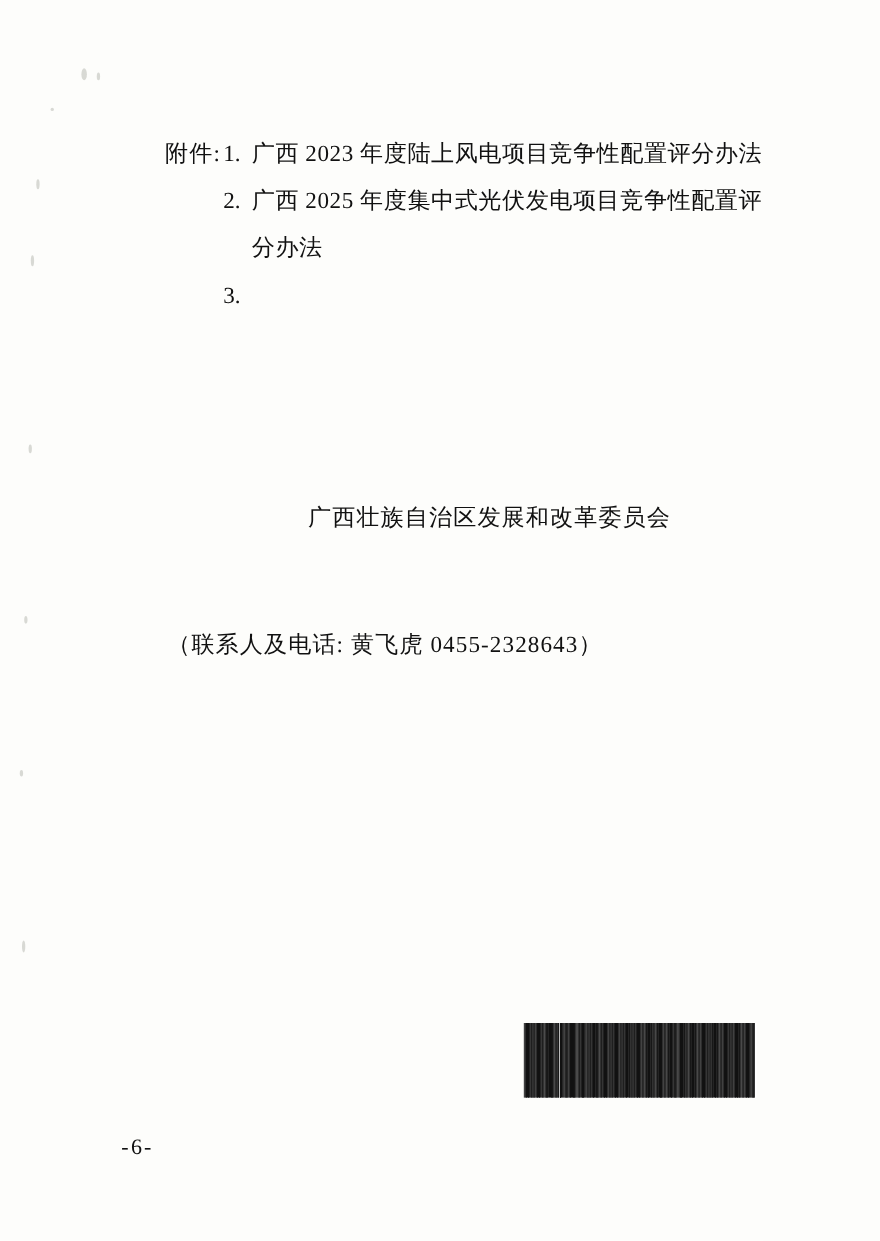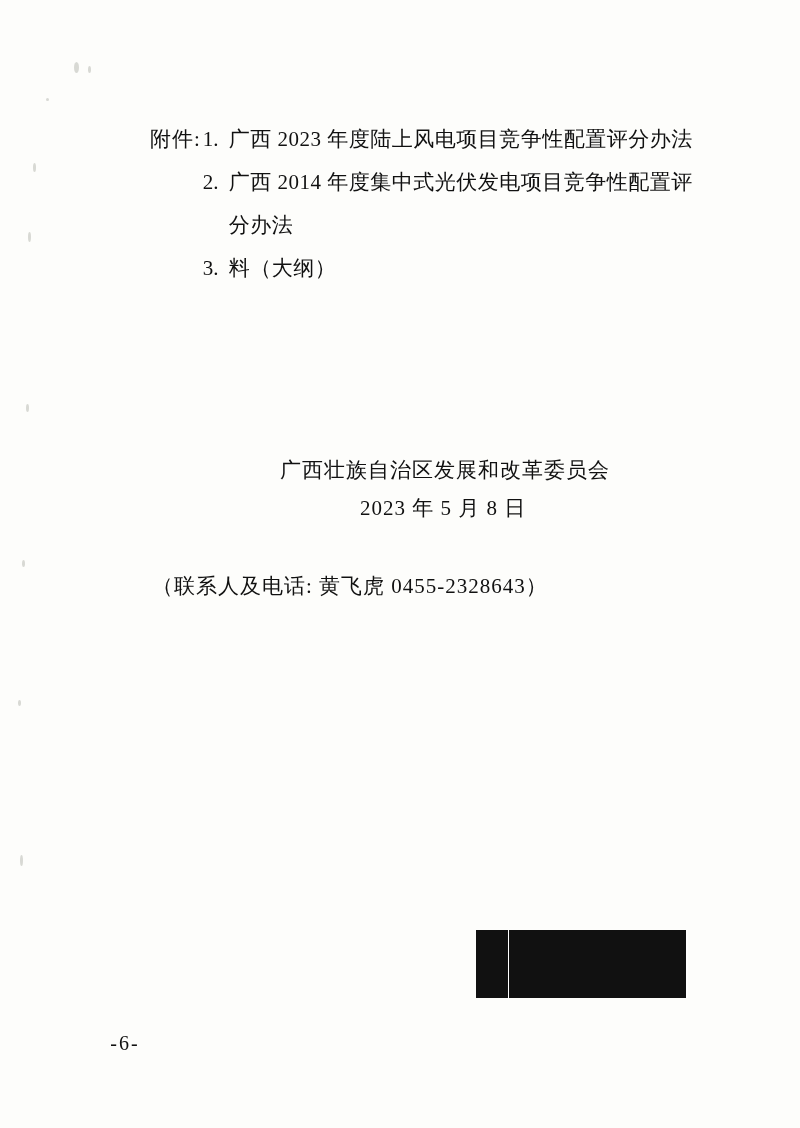--- a/index.html
+++ b/index.html
@@ -141,39 +141,37 @@
         <div class="attach-item">
           <span class="attach-num">1.</span>
           <span class="attach-text">
             <span class="cont">广西 2023 年度陆上风电项目竞争性配置评分办法</span>
           </span>
         </div>
 
         <div class="attach-item">
           <span class="attach-num">2.</span>
           <span class="attach-text">
-            <span class="cont">广西 2014 年度集中式光伏发电项目竞争性配置评</span>
+            <span class="cont">广西 2025 年度集中式光伏发电项目竞争性配置评</span>
             <span class="cont">分办法</span>
           </span>
         </div>
 
         <div class="attach-item">
           <span class="attach-num">3.</span>
           <span class="attach-text">
-            <span class="cont">料（大纲）</span>
           </span>
         </div>
 
       </div>
     </div>
   </div>
 
   <div class="signer">
     <div class="org">广西壮族自治区发展和改革委员会</div>
-    <div class="date">2023 年 5 月 8 日</div>
   </div>
 
   <div class="contact">（联系人及电话: 黄飞虎  0455-2328643）</div>
 
   <div class="barcode">
       <i style="width: 3px;"></i>
       <i style="width: 1px; background: transparent;"></i>
       <i style="width: 1px;"></i>
       <i style="width: 2px; background: transparent;"></i>
       <i style="width: 1px;"></i>

